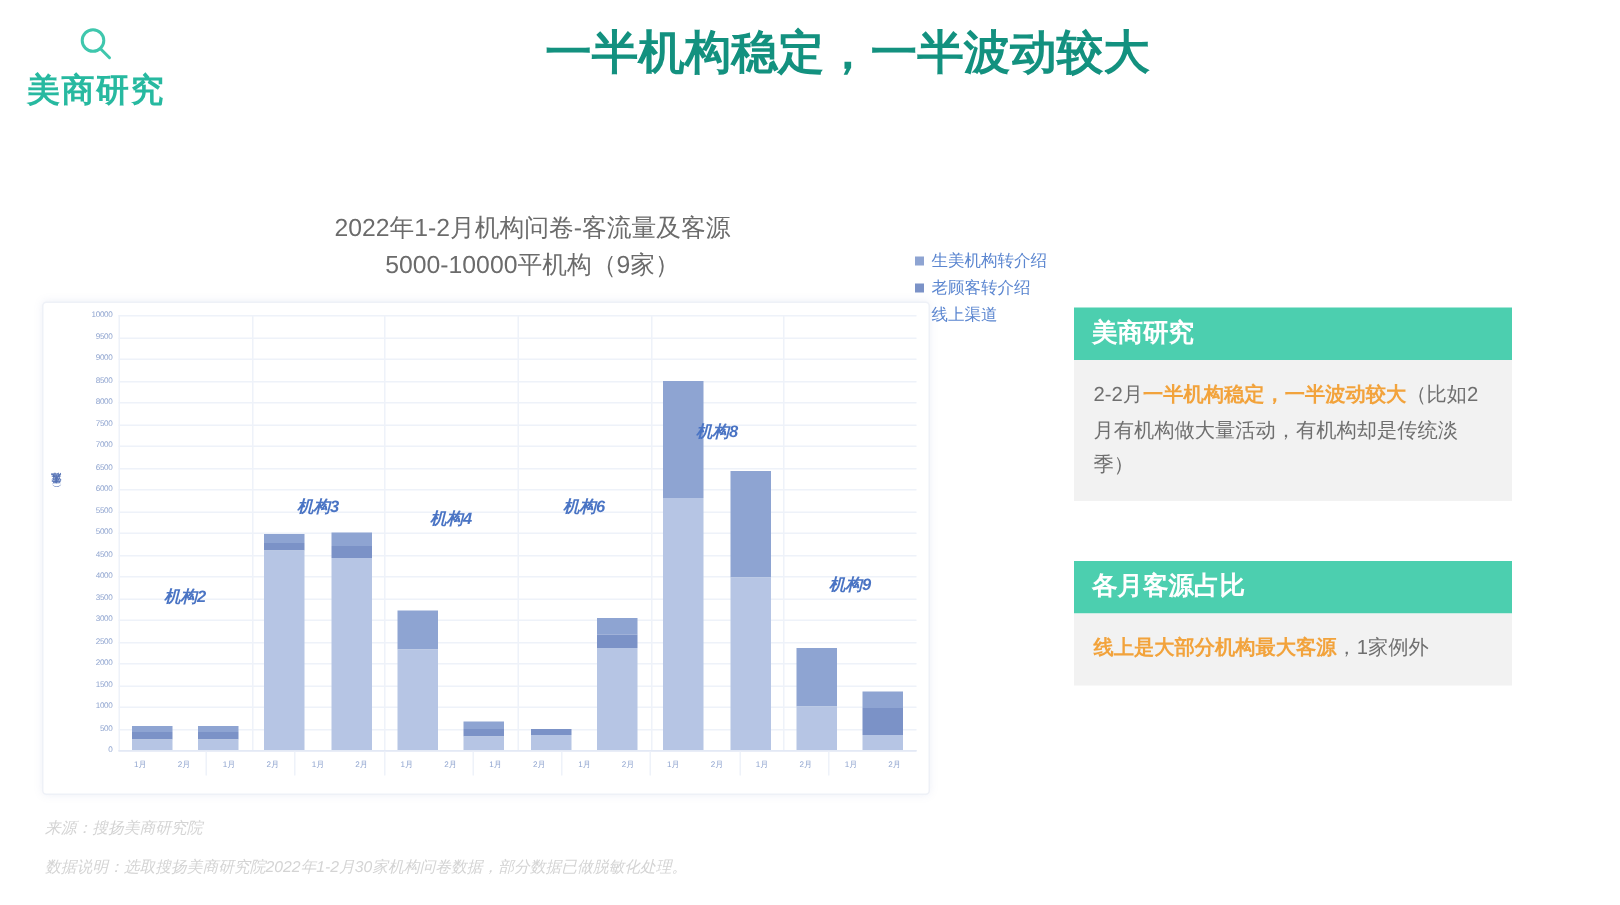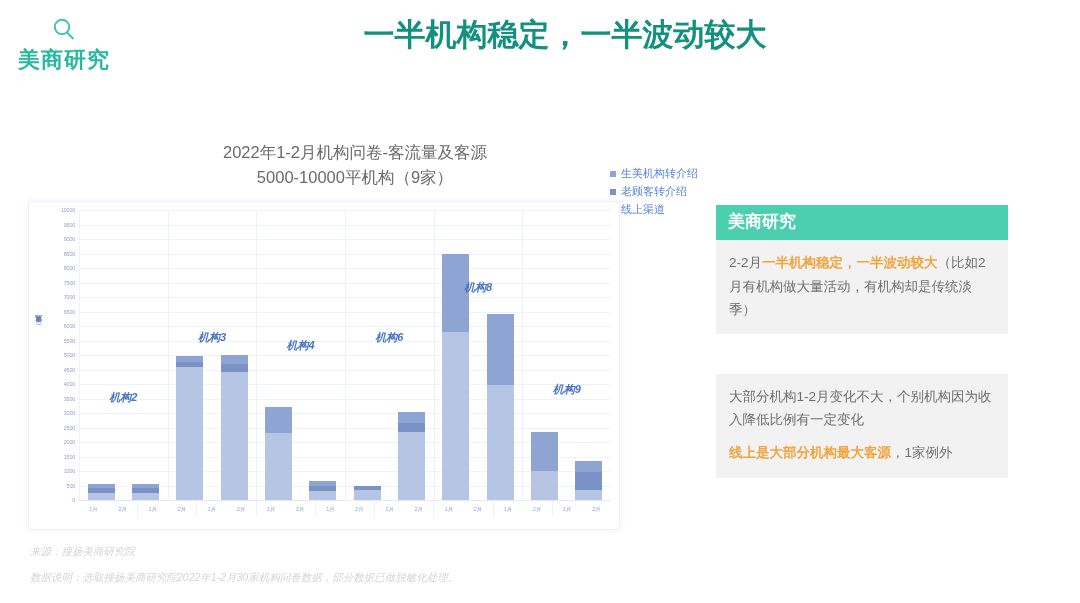--- a/index.html
+++ b/index.html
@@ -274,20 +274,20 @@
   </div>
 </div>
 
 <div class="callout co1">
   <div class="co-head">美商研究</div>
   <div class="co-body" id="co-body-0">
       <p><span>2-2月</span><span class="hl">一半机构稳定，一半波动较大</span><span>（比如2月有机构做大量活动，有机构却是传统淡季）</span></p>
     </div>
 </div>
 <div class="callout co2">
+  <div class="co-head">各月客源占比</div>
   <div class="co-body" id="co-body-1">
-      <p><span>大部分机构1-2月变化不大，个别机构因为收入降低比例有一定变化</span></p>
       <p><span class="hl">线上是大部分机构最大客源</span><span>，1家例外</span></p>
     </div>
 </div>
 
 <div class="foot foot1">来源：搜扬美商研究院</div>
 <div class="foot foot2">数据说明：选取搜扬美商研究院2022年1-2月30家机构问卷数据，部分数据已做脱敏化处理。</div>
 
 </body></html>

